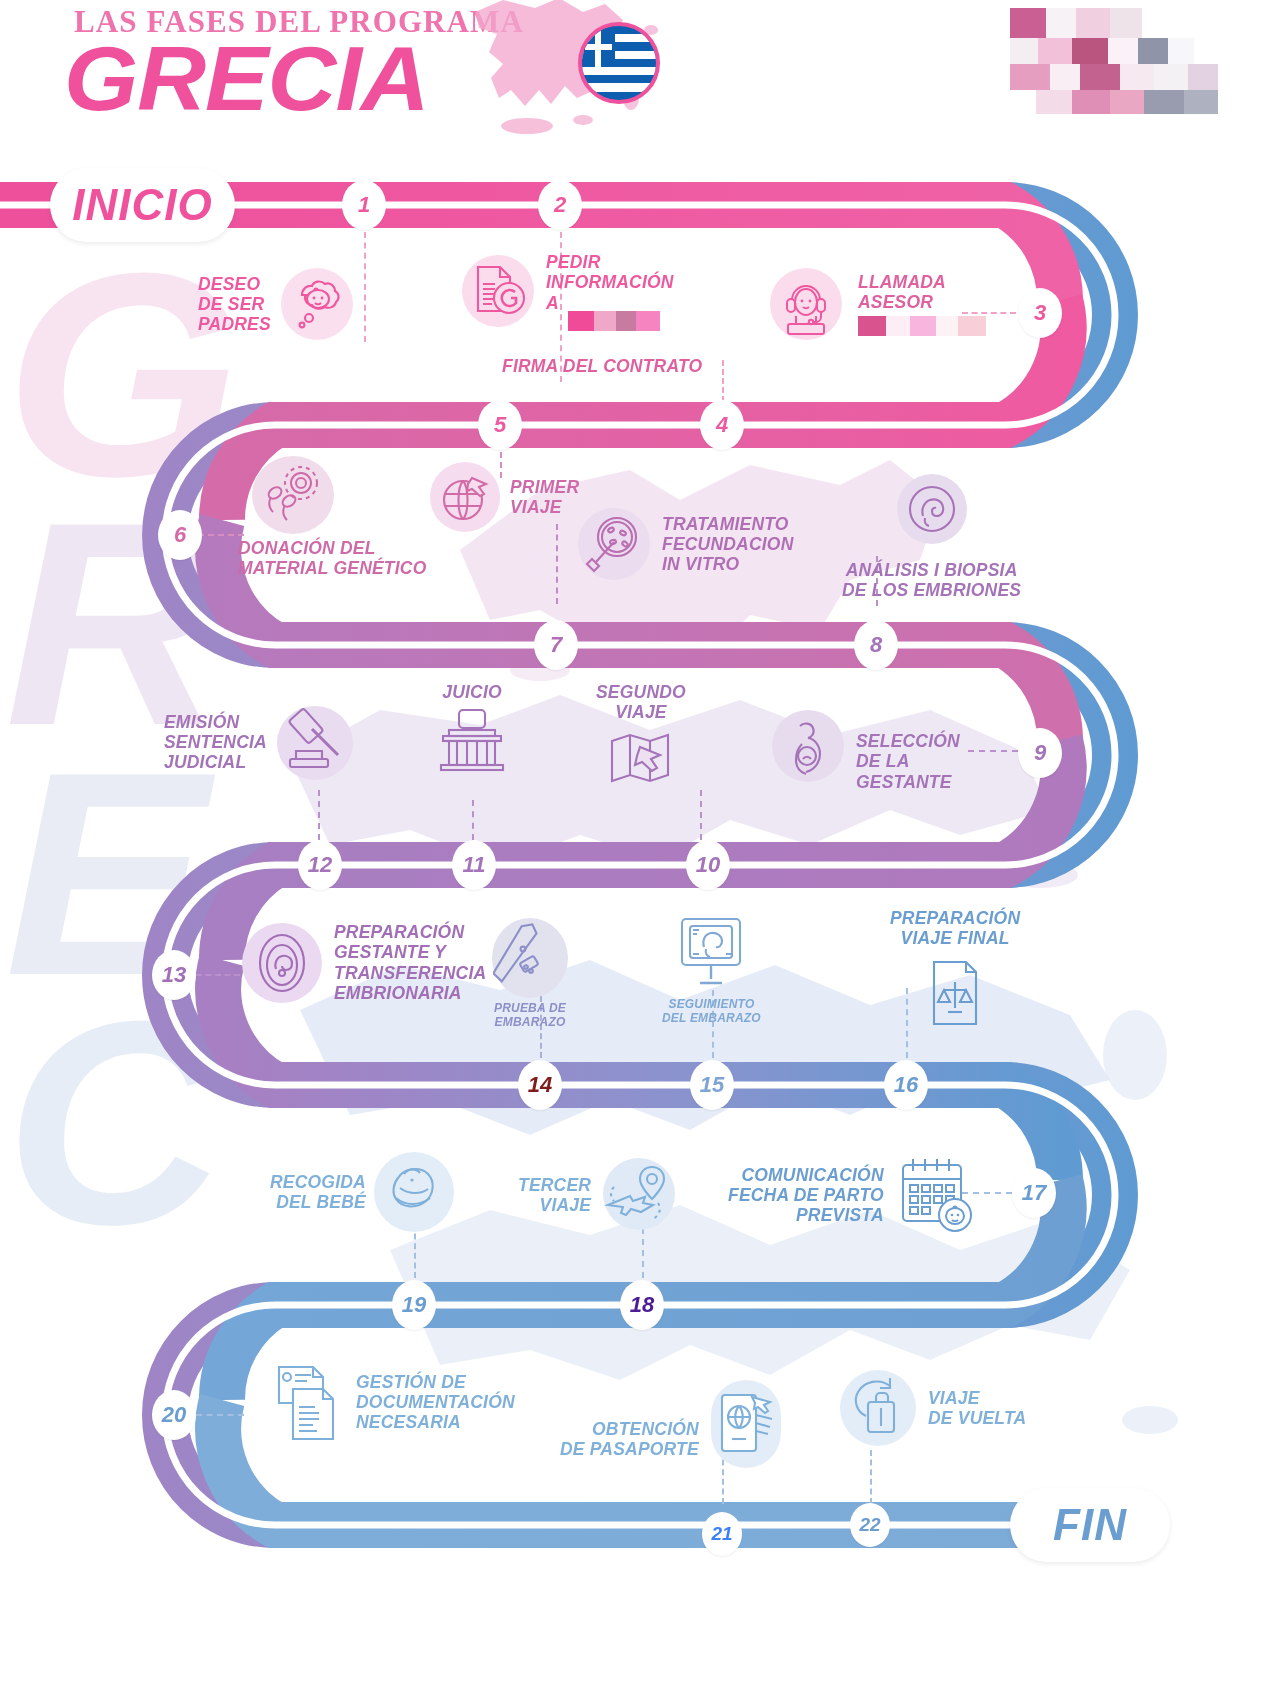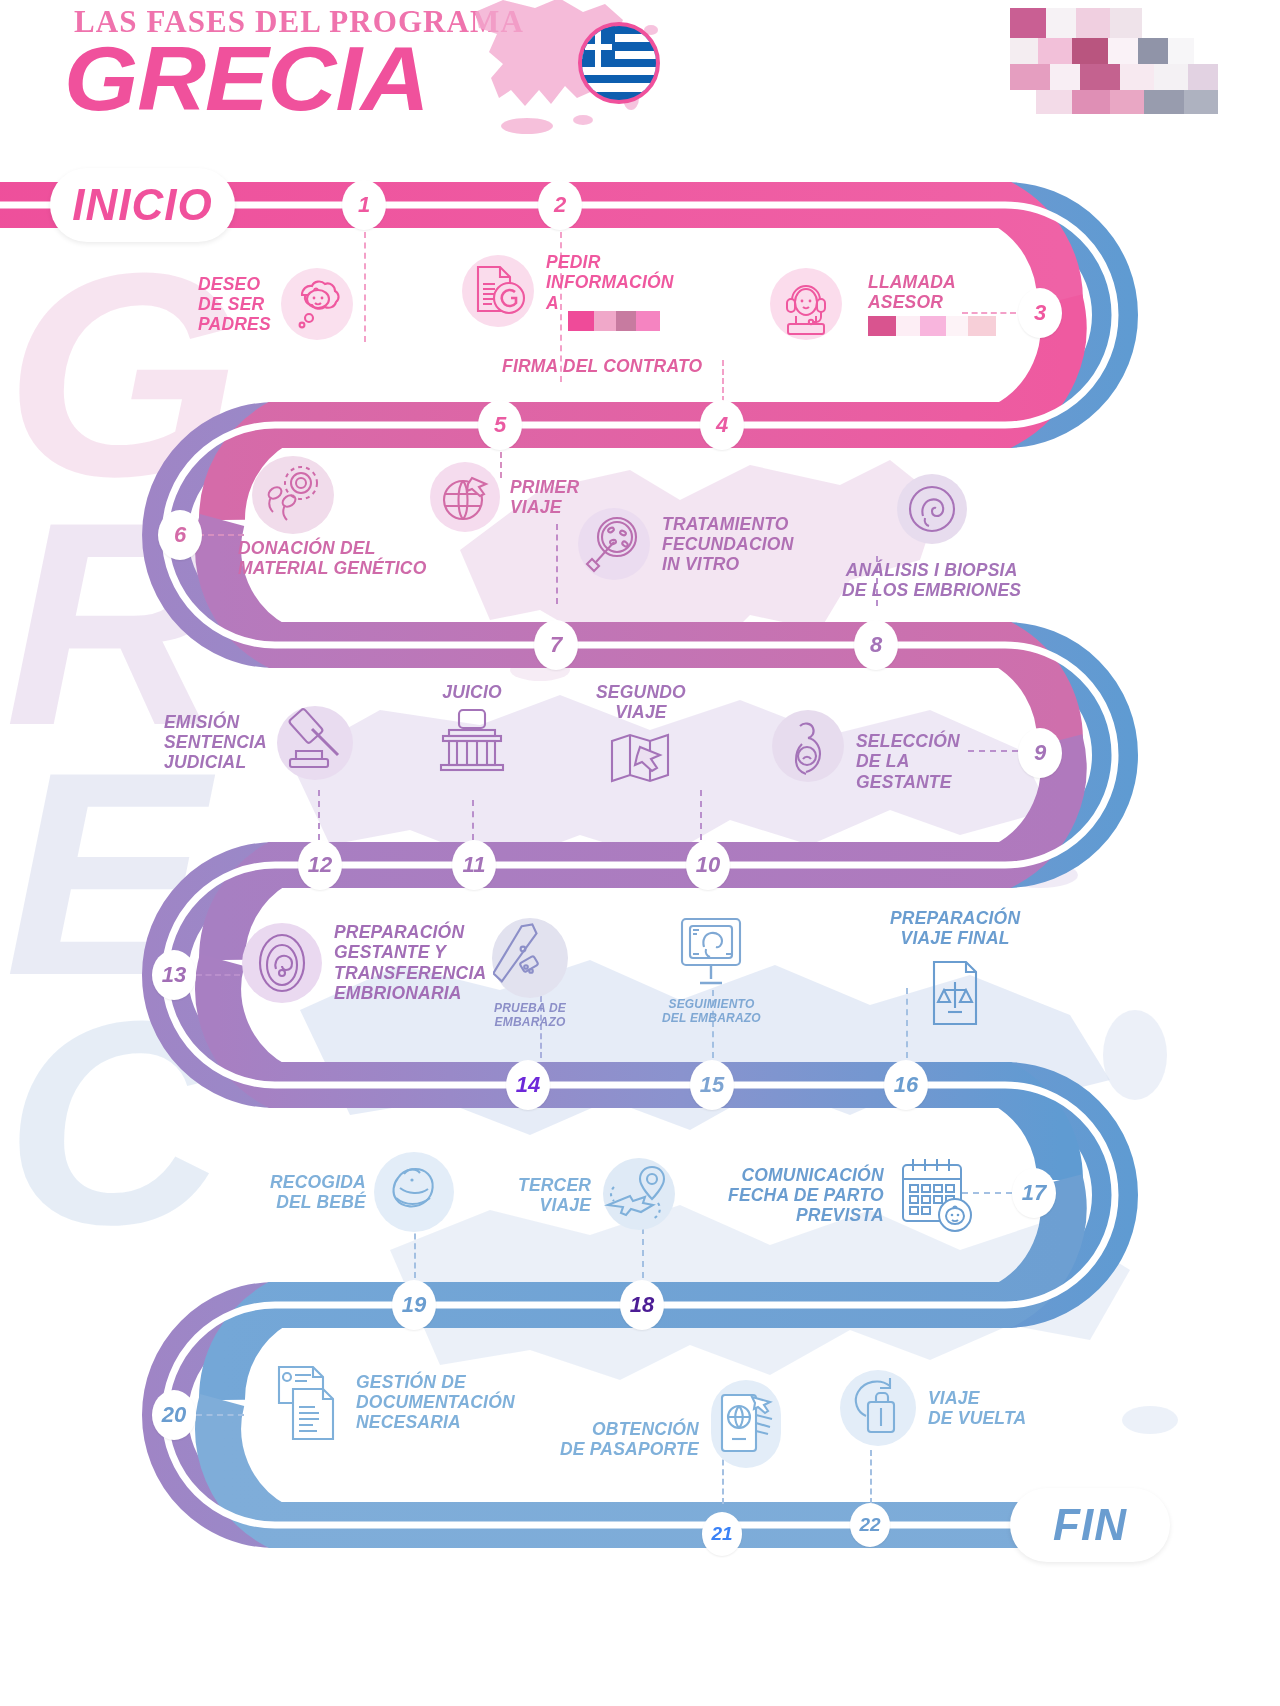--- a/index.html
+++ b/index.html
@@ -300,21 +300,21 @@
     </div>
   <div class="badge" style="left:452px;top:840px;color:#a473b8;">
       <span>11</span>
     </div>
   <div class="badge" style="left:298px;top:840px;color:#a473b8;">
       <span>12</span>
     </div>
   <div class="badge" style="left:152px;top:950px;color:#a26eb6;">
       <span>13</span>
     </div>
-  <div class="badge" style="left:506px;top:1060px;color:#6d28d9;">
+  <div class="badge" style="left:518px;top:1060px;color:#7f1d1d;">
       <span>14</span>
     </div>
   <div class="badge" style="left:690px;top:1060px;color:#7da4d2;">
       <span>15</span>
     </div>
   <div class="badge" style="left:884px;top:1060px;color:#6a9dd0;">
       <span>16</span>
     </div>
   <div class="badge" style="left:1012px;top:1168px;color:#6a9dd0;">
       <span>17</span>
@@ -411,21 +411,21 @@
         <ellipse cx="34" cy="32" rx="11" ry="13"></ellipse>
         <circle cx="30" cy="31" r="1.4" fill="#ef589f" stroke="none"></circle>
         <circle cx="38" cy="31" r="1.4" fill="#ef589f" stroke="none"></circle>
         <path d="M31 37c1.6 1.6 4.4 1.6 6 0"></path>
         <path d="M49 42v5a5 5 0 0 1-5 5h-3"></path>
         <circle cx="39" cy="52" r="2.2"></circle>
         <path d="M24 46v8M44 46v8"></path>
         <rect x="16" y="54" width="36" height="10" rx="2"></rect>
       </svg>
     </div>
-    <div style="margin-left:26px;">
+    <div style="margin-left:16px;">
       <div class="lbl c-pink2">LLAMADA
 ASESOR</div>
       <div class="redact" style="width:128px;margin-top:4px;">
         <i style="width:28px;background:#d9548f;"></i>
         <i style="width:24px;background:#fdeef5;"></i>
         <i style="width:26px;background:#f8b5dd;"></i>
         <i style="width:22px;background:#fdf3f7;"></i>
         <i style="width:28px;background:#f7cfd8;"></i>
       </div>
     </div>

